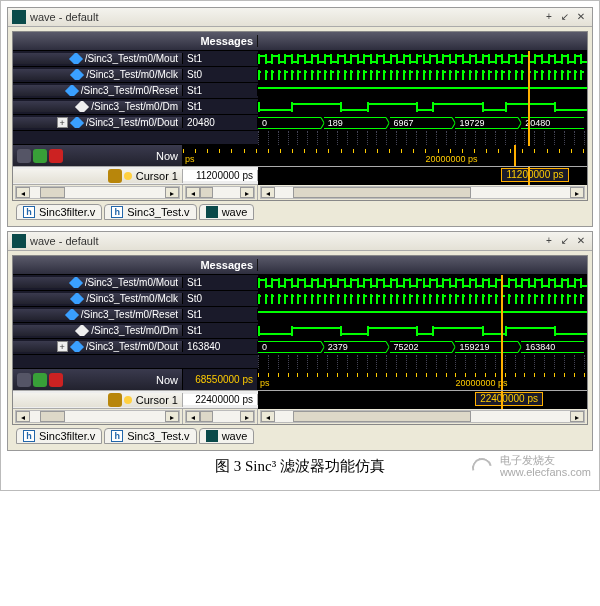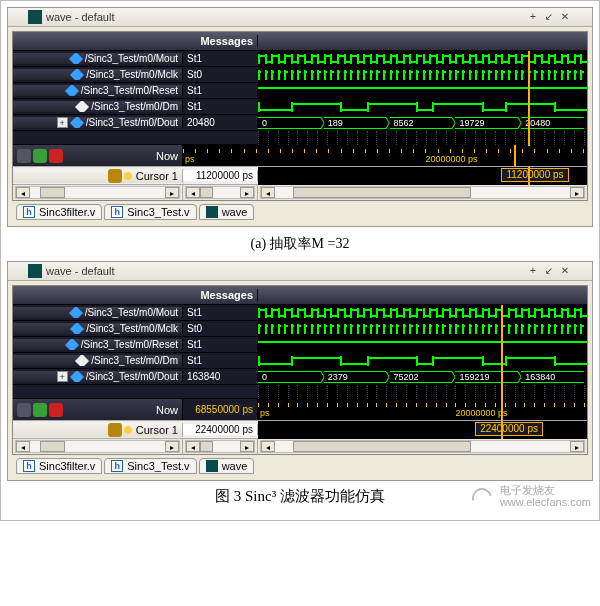--- a/index.html
+++ b/index.html
@@ -16,21 +16,21 @@
     position: relative;
   }
   .wave-window {
     border: 1px solid #999;
     background: #ece9d8;
     margin-bottom: 4px;
   }
   .titlebar {
     background: linear-gradient(#f4f3ee,#e4e1d6);
     border-bottom: 1px solid #aaa;
-    padding: 2px 20px;
+    padding: 2px 4px;
     display: flex;
     align-items: center;
   }
   .titlebar .icon {
     width: 14px; height: 14px;
     background: #0a4a4a;
     margin-right: 4px;
     display:inline-block;
   }
   .titlebar .title { flex: 1; font-size: 11px; color:#333; }
@@ -564,21 +564,21 @@
               <div class="plus">+</div>
               <div class="diamond "></div>
               <span class="nametext">/Sinc3_Test/m0/Dout</span>
             </div>
             <div class="sig-msg">20480</div>
             <div class="sig-wave">
               <div class="cursor-line" style="left:82%"></div>
               <div class="bus" style="left:0%;width:19%">0</div>
               <div class="bus" style="left:20%;width:19%">189</div>
               <div class="bus-edge" style="left:19%"></div>
-              <div class="bus" style="left:40%;width:19%">8562</div>
+              <div class="bus" style="left:40%;width:19%">6967</div>
               <div class="bus-edge" style="left:39%"></div>
               <div class="bus" style="left:60%;width:19%">19729</div>
               <div class="bus-edge" style="left:59%"></div>
               <div class="bus" style="left:80%;width:19%">20480</div>
               <div class="bus-edge" style="left:79%"></div>
             </div>
           </div>
           <div class="sig-row" style="height:14px">
             <div class="sig-name" style="justify-content:flex-start"></div>
             <div class="sig-msg"></div>
@@ -718,21 +718,20 @@
             <div class="fileicon">h</div>
             <span>Sinc3_Test.v</span>
           </div>
           <div class="tab">
             <div class="waveicon"></div>
             <span>wave</span>
           </div>
         </div>
       </div>
     </div>
-    <div class="caption">(a) 抽取率M =32</div>
     <div class="wave-window">
       <div class="titlebar">
         <span class="icon"></span>
         <span class="title">wave - default</span>
         <div class="controls">
           <div class="ctrl">+</div>
           <div class="ctrl">↙</div>
           <div class="ctrl">✕</div>
         </div>
       </div>

